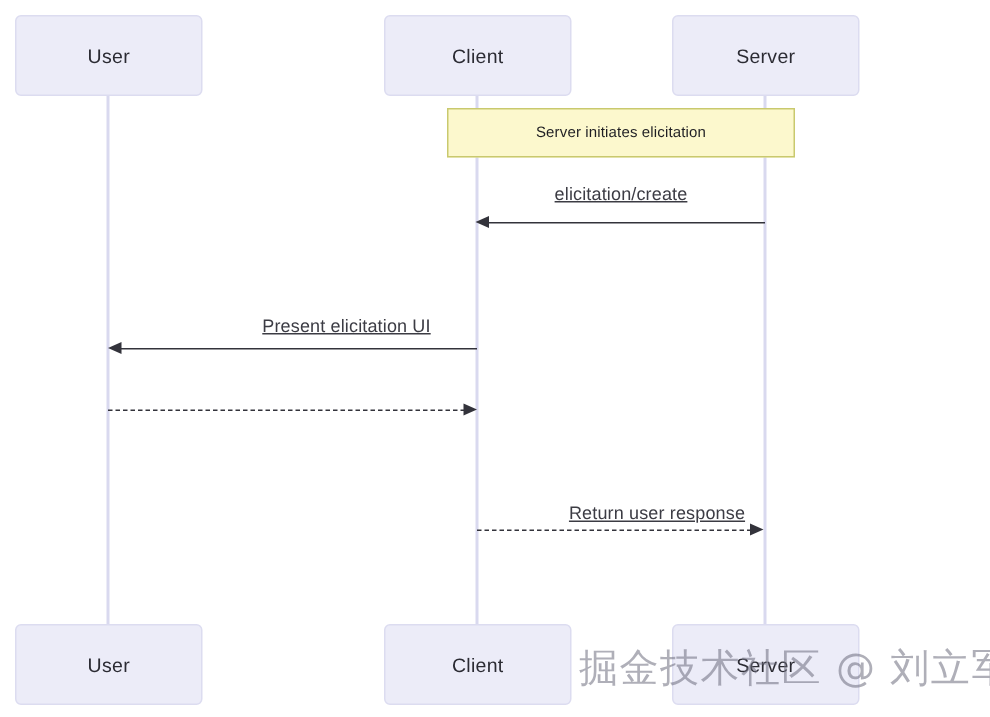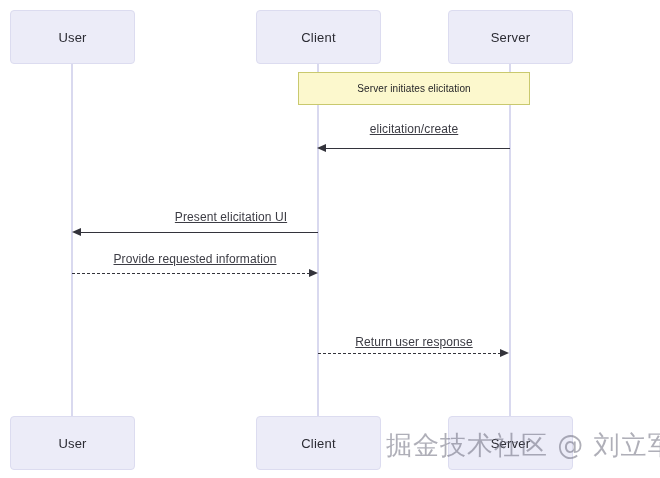--- a/index.html
+++ b/index.html
@@ -107,26 +107,25 @@
 
   <div class="msg-label" style="left:318px; top:122px; width:192px;">elicitation/create</div>
   <div class="msg-line" style="left:325px; top:148px; width:185px;"></div>
   <div class="arrowhead left" style="left:317px; top:143.5px;"></div>
 
 
   <div class="msg-label" style="left:72px; top:210px; width:246px;margin-left:36px;">Present elicitation UI</div>
   <div class="msg-line" style="left:80px; top:232px; width:238px;"></div>
   <div class="arrowhead left" style="left:72px; top:227.5px;"></div>
 
-  <div class="msg-label" style="left:72px; top:252px; width:246px;">Provide requested information</div>
   <div class="msg-line dashed" style="left:72px; top:273px; width:238px;"></div>
   <div class="arrowhead right" style="left:309px; top:268.5px;"></div>
 
 
-  <div class="msg-label" style="left:318px; top:335px; width:192px;">Return user response</div>
+  <div class="msg-label" style="left:318px; top:335px; width:192px;padding-left:24px;">Return user response</div>
   <div class="msg-line dashed" style="left:318px; top:353px; width:183px;"></div>
   <div class="arrowhead right" style="left:500px; top:348.5px;"></div>
 
 
   <div class="participant" style="left:10px;  top:416px; width:125px; height:54px;">User</div>
   <div class="participant" style="left:256px; top:416px; width:125px; height:54px;">Client</div>
   <div class="participant" style="left:448px; top:416px; width:125px; height:54px;">Server</div>
 
   <div class="watermark" style="left:386px; top:428px;">掘金技术社区 @ 刘立军</div>
 

